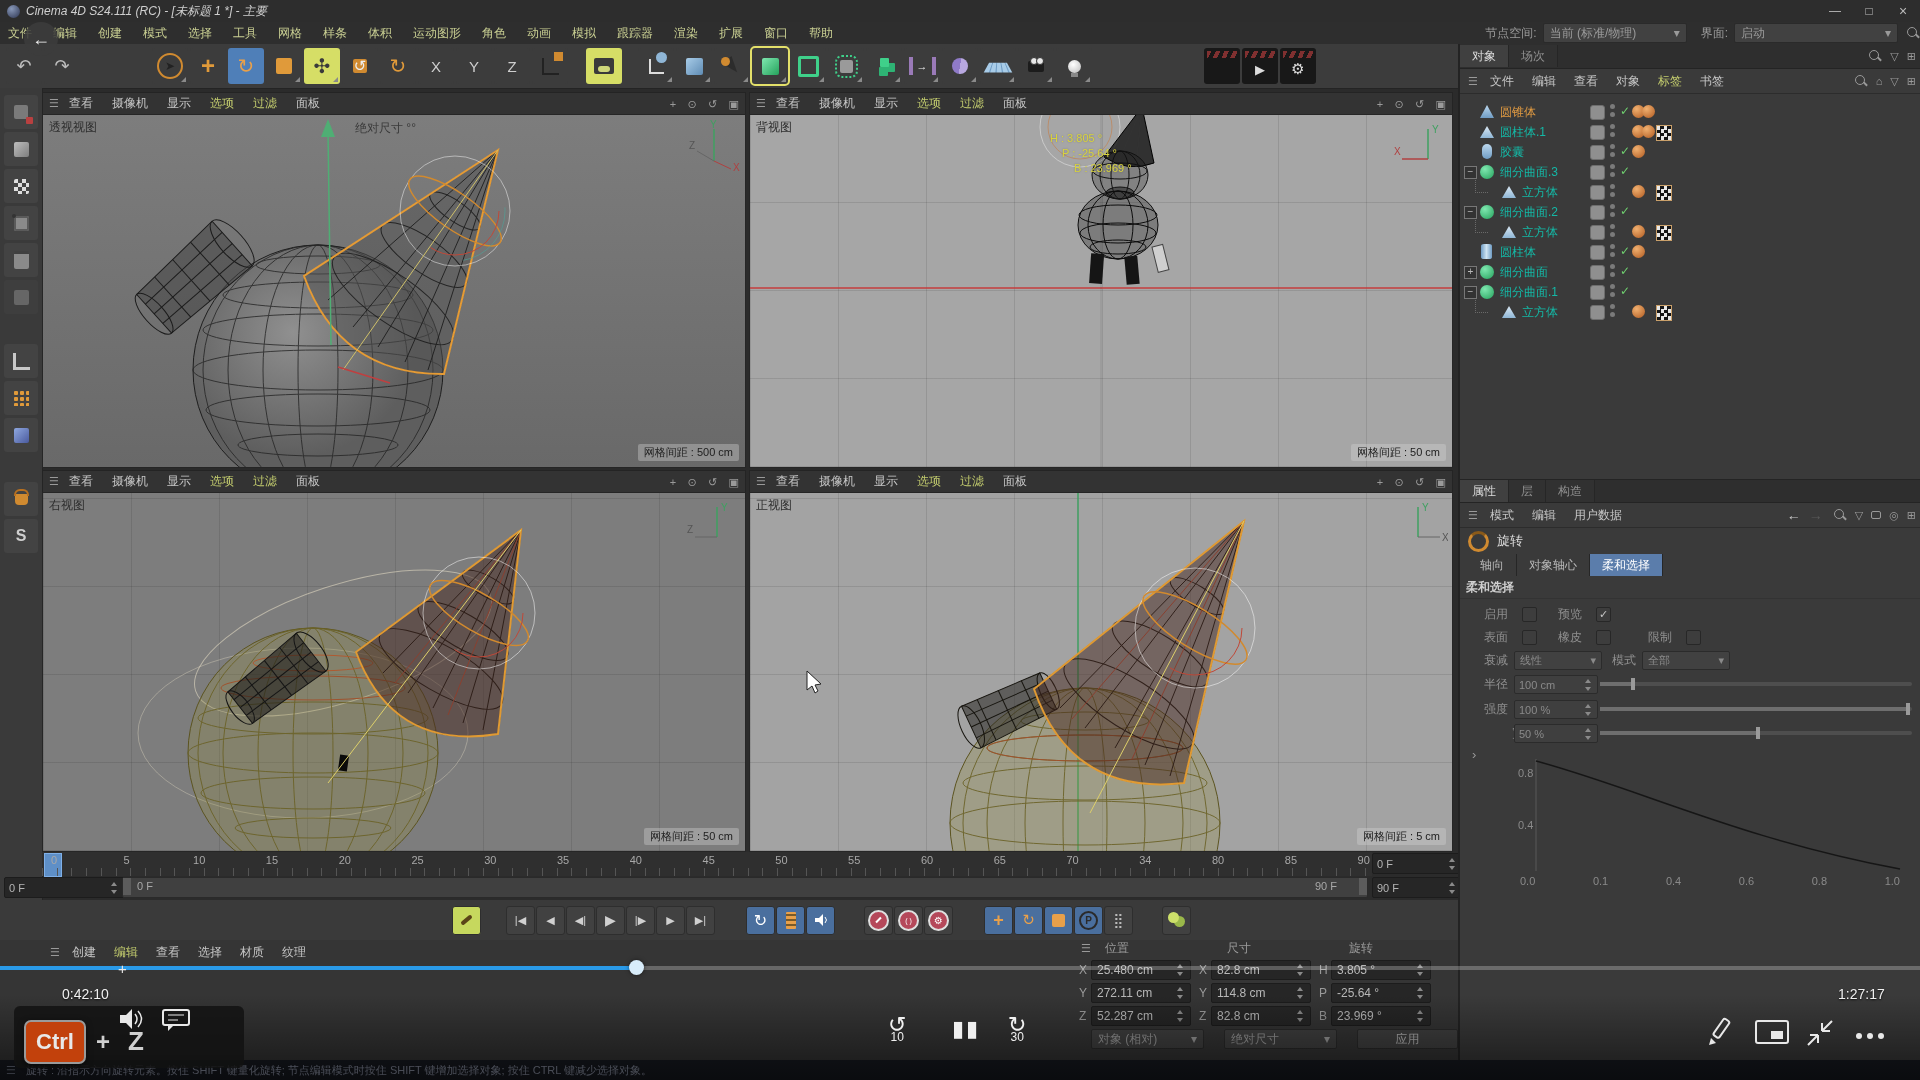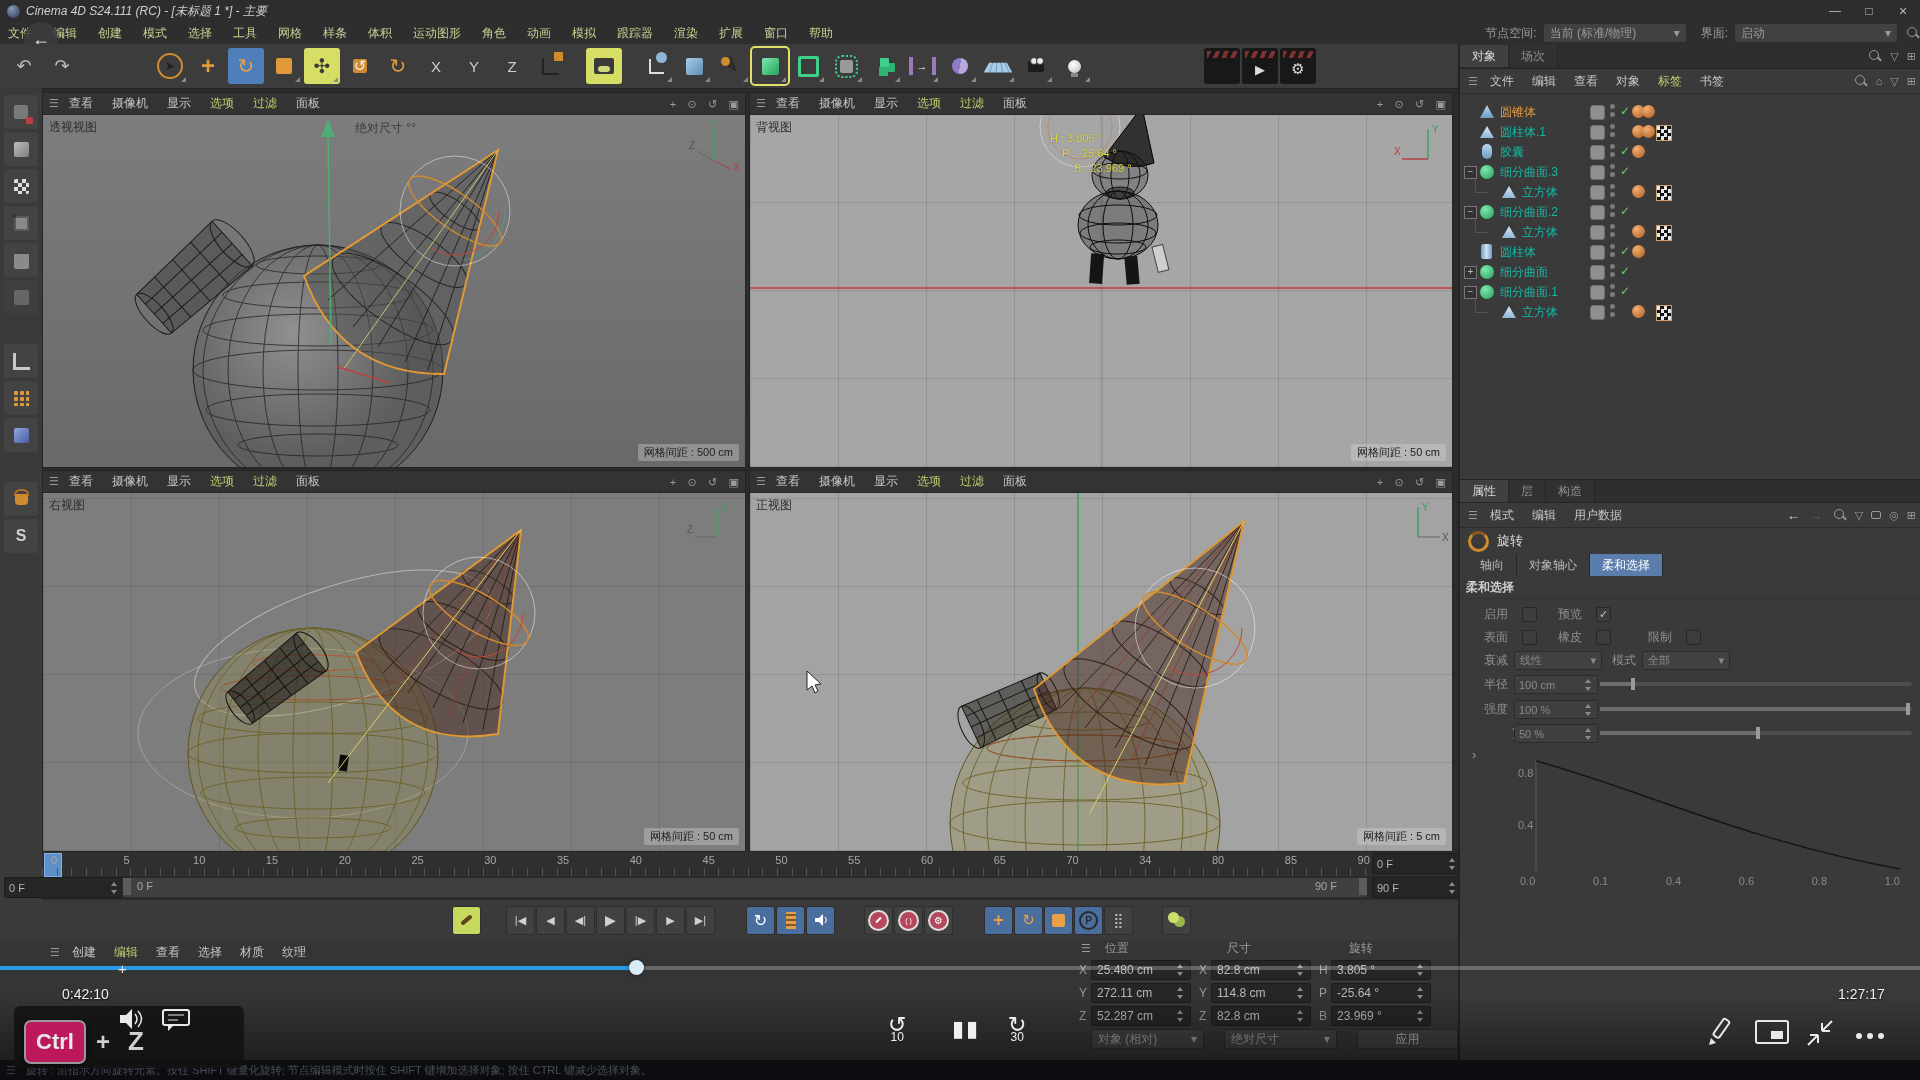--- a/index.html
+++ b/index.html
@@ -88,21 +88,21 @@
         color:#8a8a8a;font-size:11px;display:flex;align-items:center;padding:0 4px;}
   .slider{position:absolute;top:7px;height:4px;background:#4e4e4e;border-radius:2px;}
   .sfill{position:absolute;left:0;top:0;height:4px;background:#6e6e6e;}
   .shandle{position:absolute;top:-4px;width:4px;height:12px;background:#9a9a9a;}
   .mag{position:relative;width:14px;height:14px;display:inline-block;}
   .mag::before{content:"";position:absolute;left:1px;top:1px;width:8px;height:8px;border:1.5px solid #999;border-radius:50%;}
   .mag::after{content:"";position:absolute;left:9px;top:9px;width:5px;height:1.5px;background:#999;transform:rotate(45deg);}
   
   #pgrad{left:0;top:995px;width:1920px;height:85px;background:linear-gradient(rgba(0,0,0,0),rgba(0,0,0,.55));pointer-events:none;}
   .ptime{color:#f0f0f0;font-size:14px;text-shadow:0 1px 2px rgba(0,0,0,.8);}
-  .keybadge{background:#be185d;border:2px solid #9a9a9a;border-radius:7px;color:#e8e8e8;
+  .keybadge{background:#c2410c;border:2px solid #9a9a9a;border-radius:7px;color:#e8e8e8;
             display:flex;align-items:center;justify-content:center;box-shadow:0 2px 6px rgba(0,0,0,.6);}
   .pctrl{color:#f0f0f0;}
   #status{left:0;top:1060px;width:1920px;height:20px;background:#171a21;color:#8d93a6;font-size:11px;display:flex;align-items:center;}
 </style>
 </head>
 <body>
 
 <div id="stage">
 
   <div class="abs row" id="titlebar">

